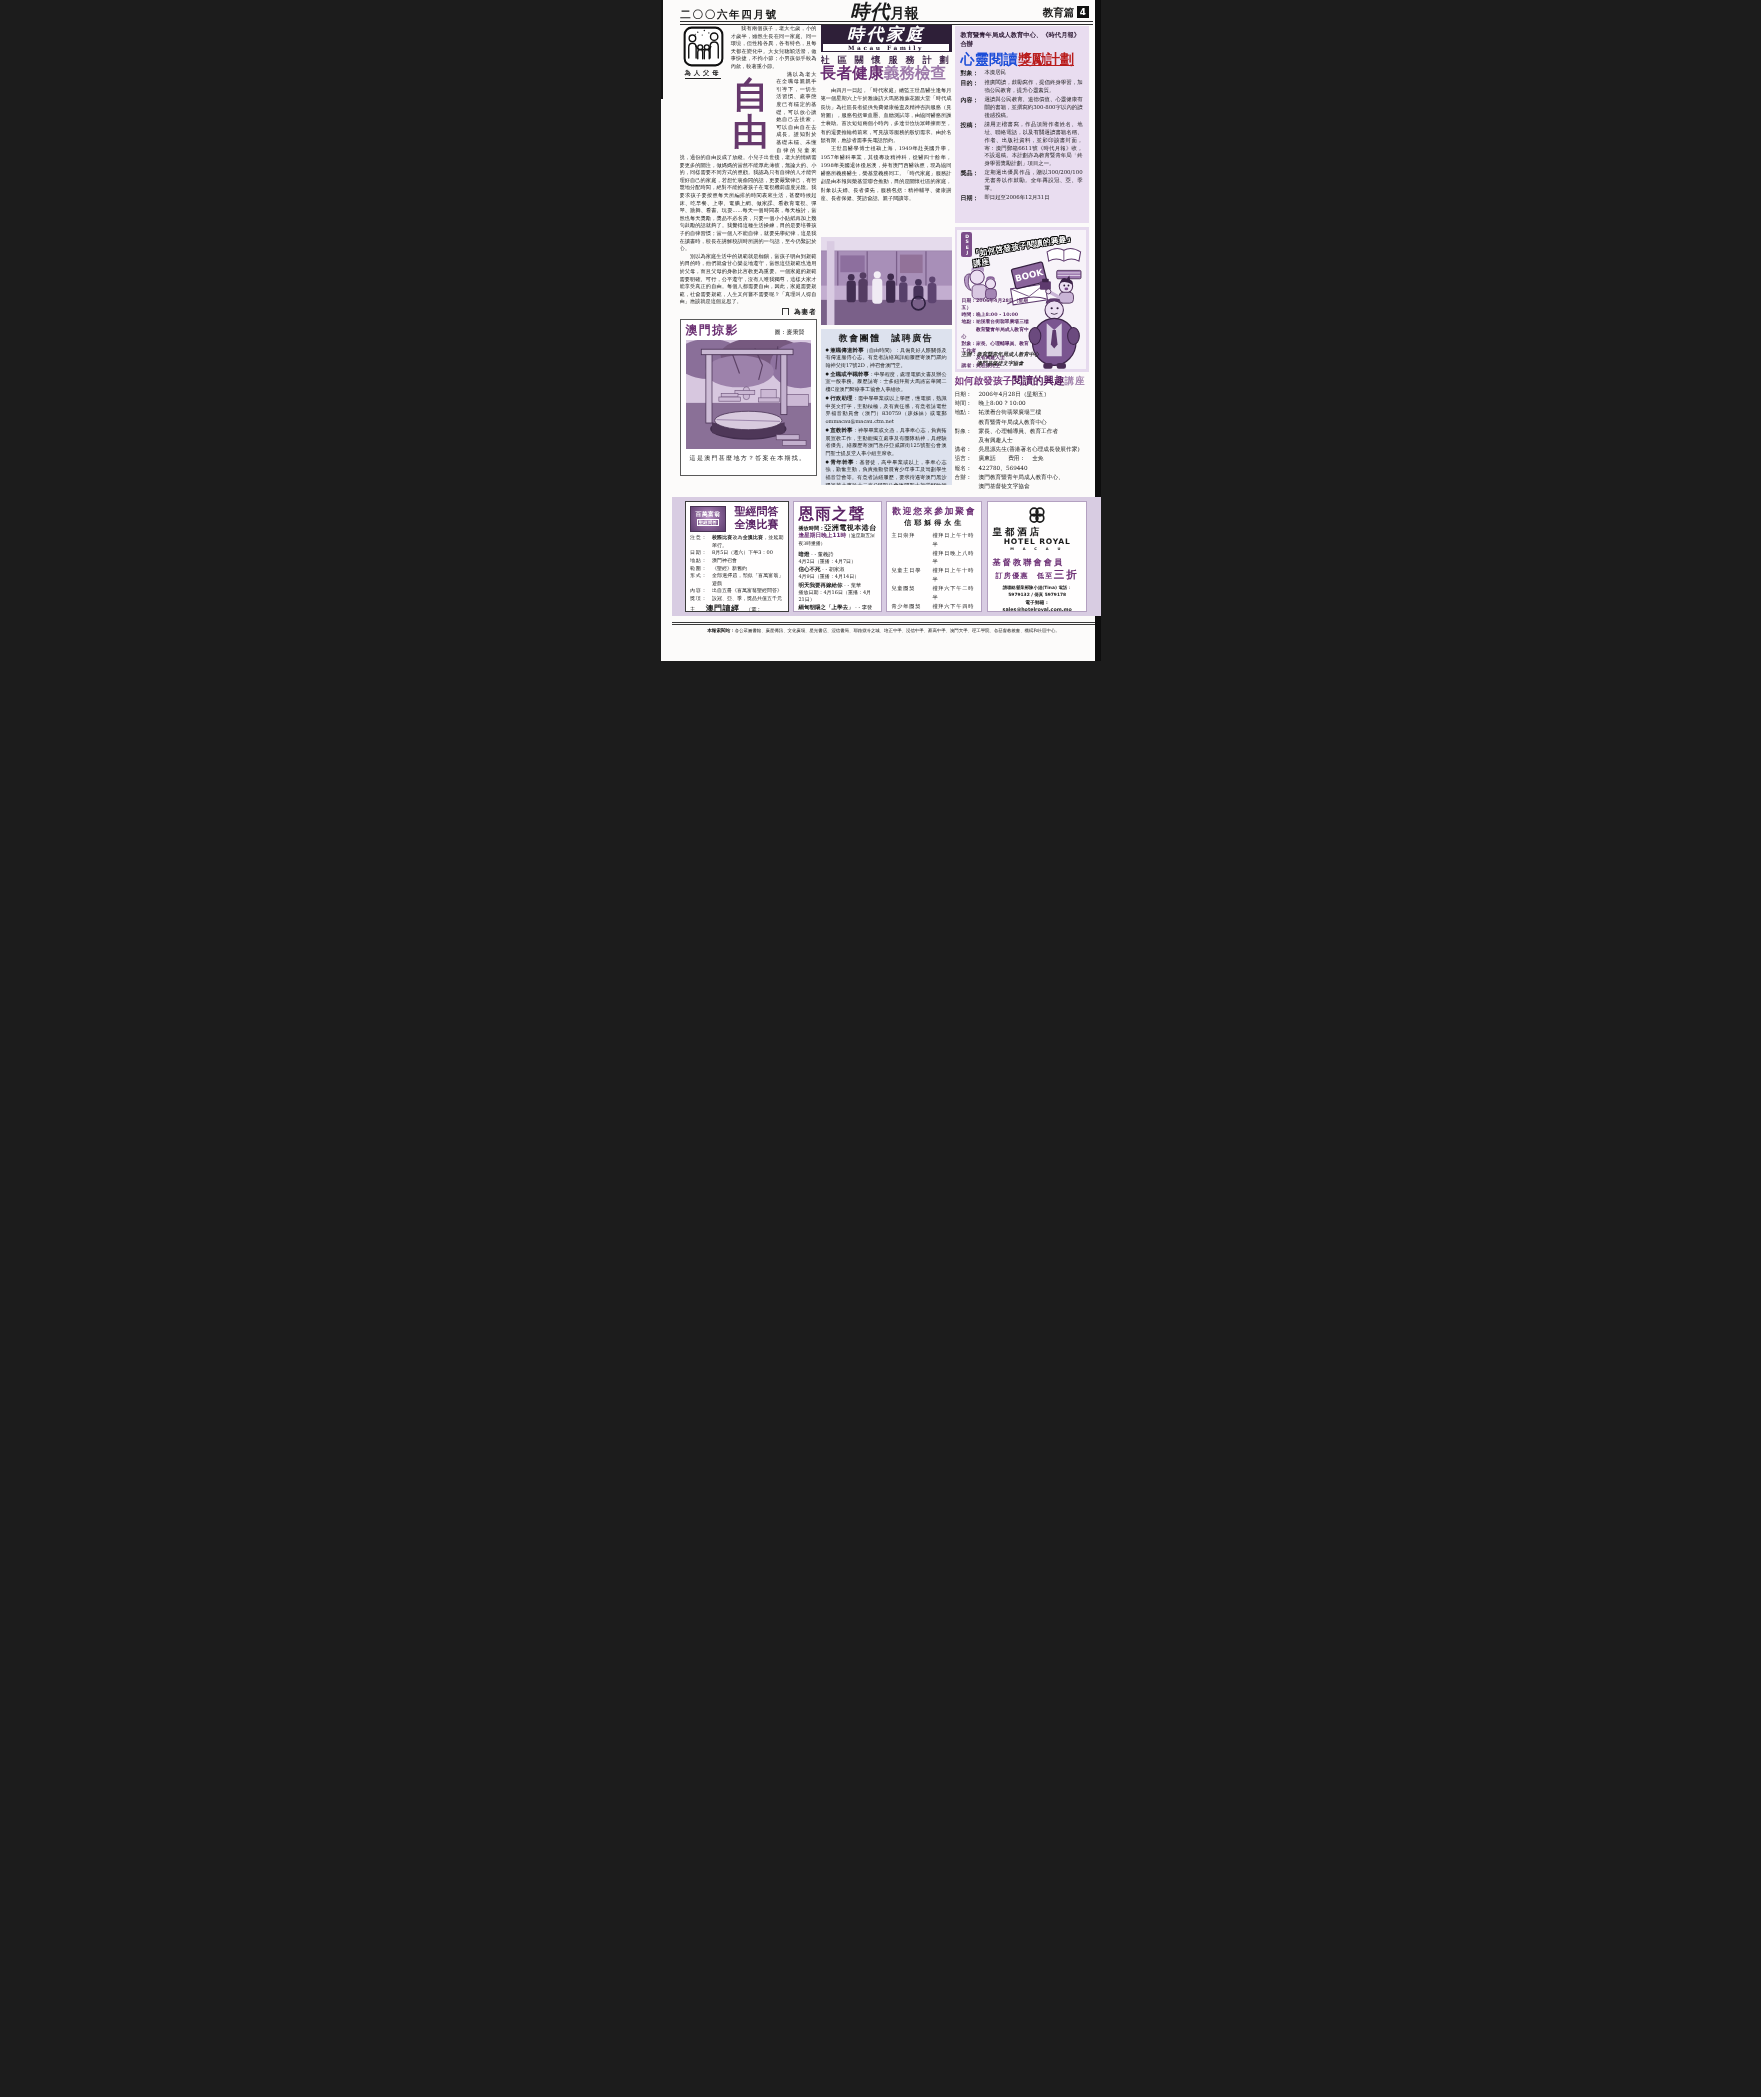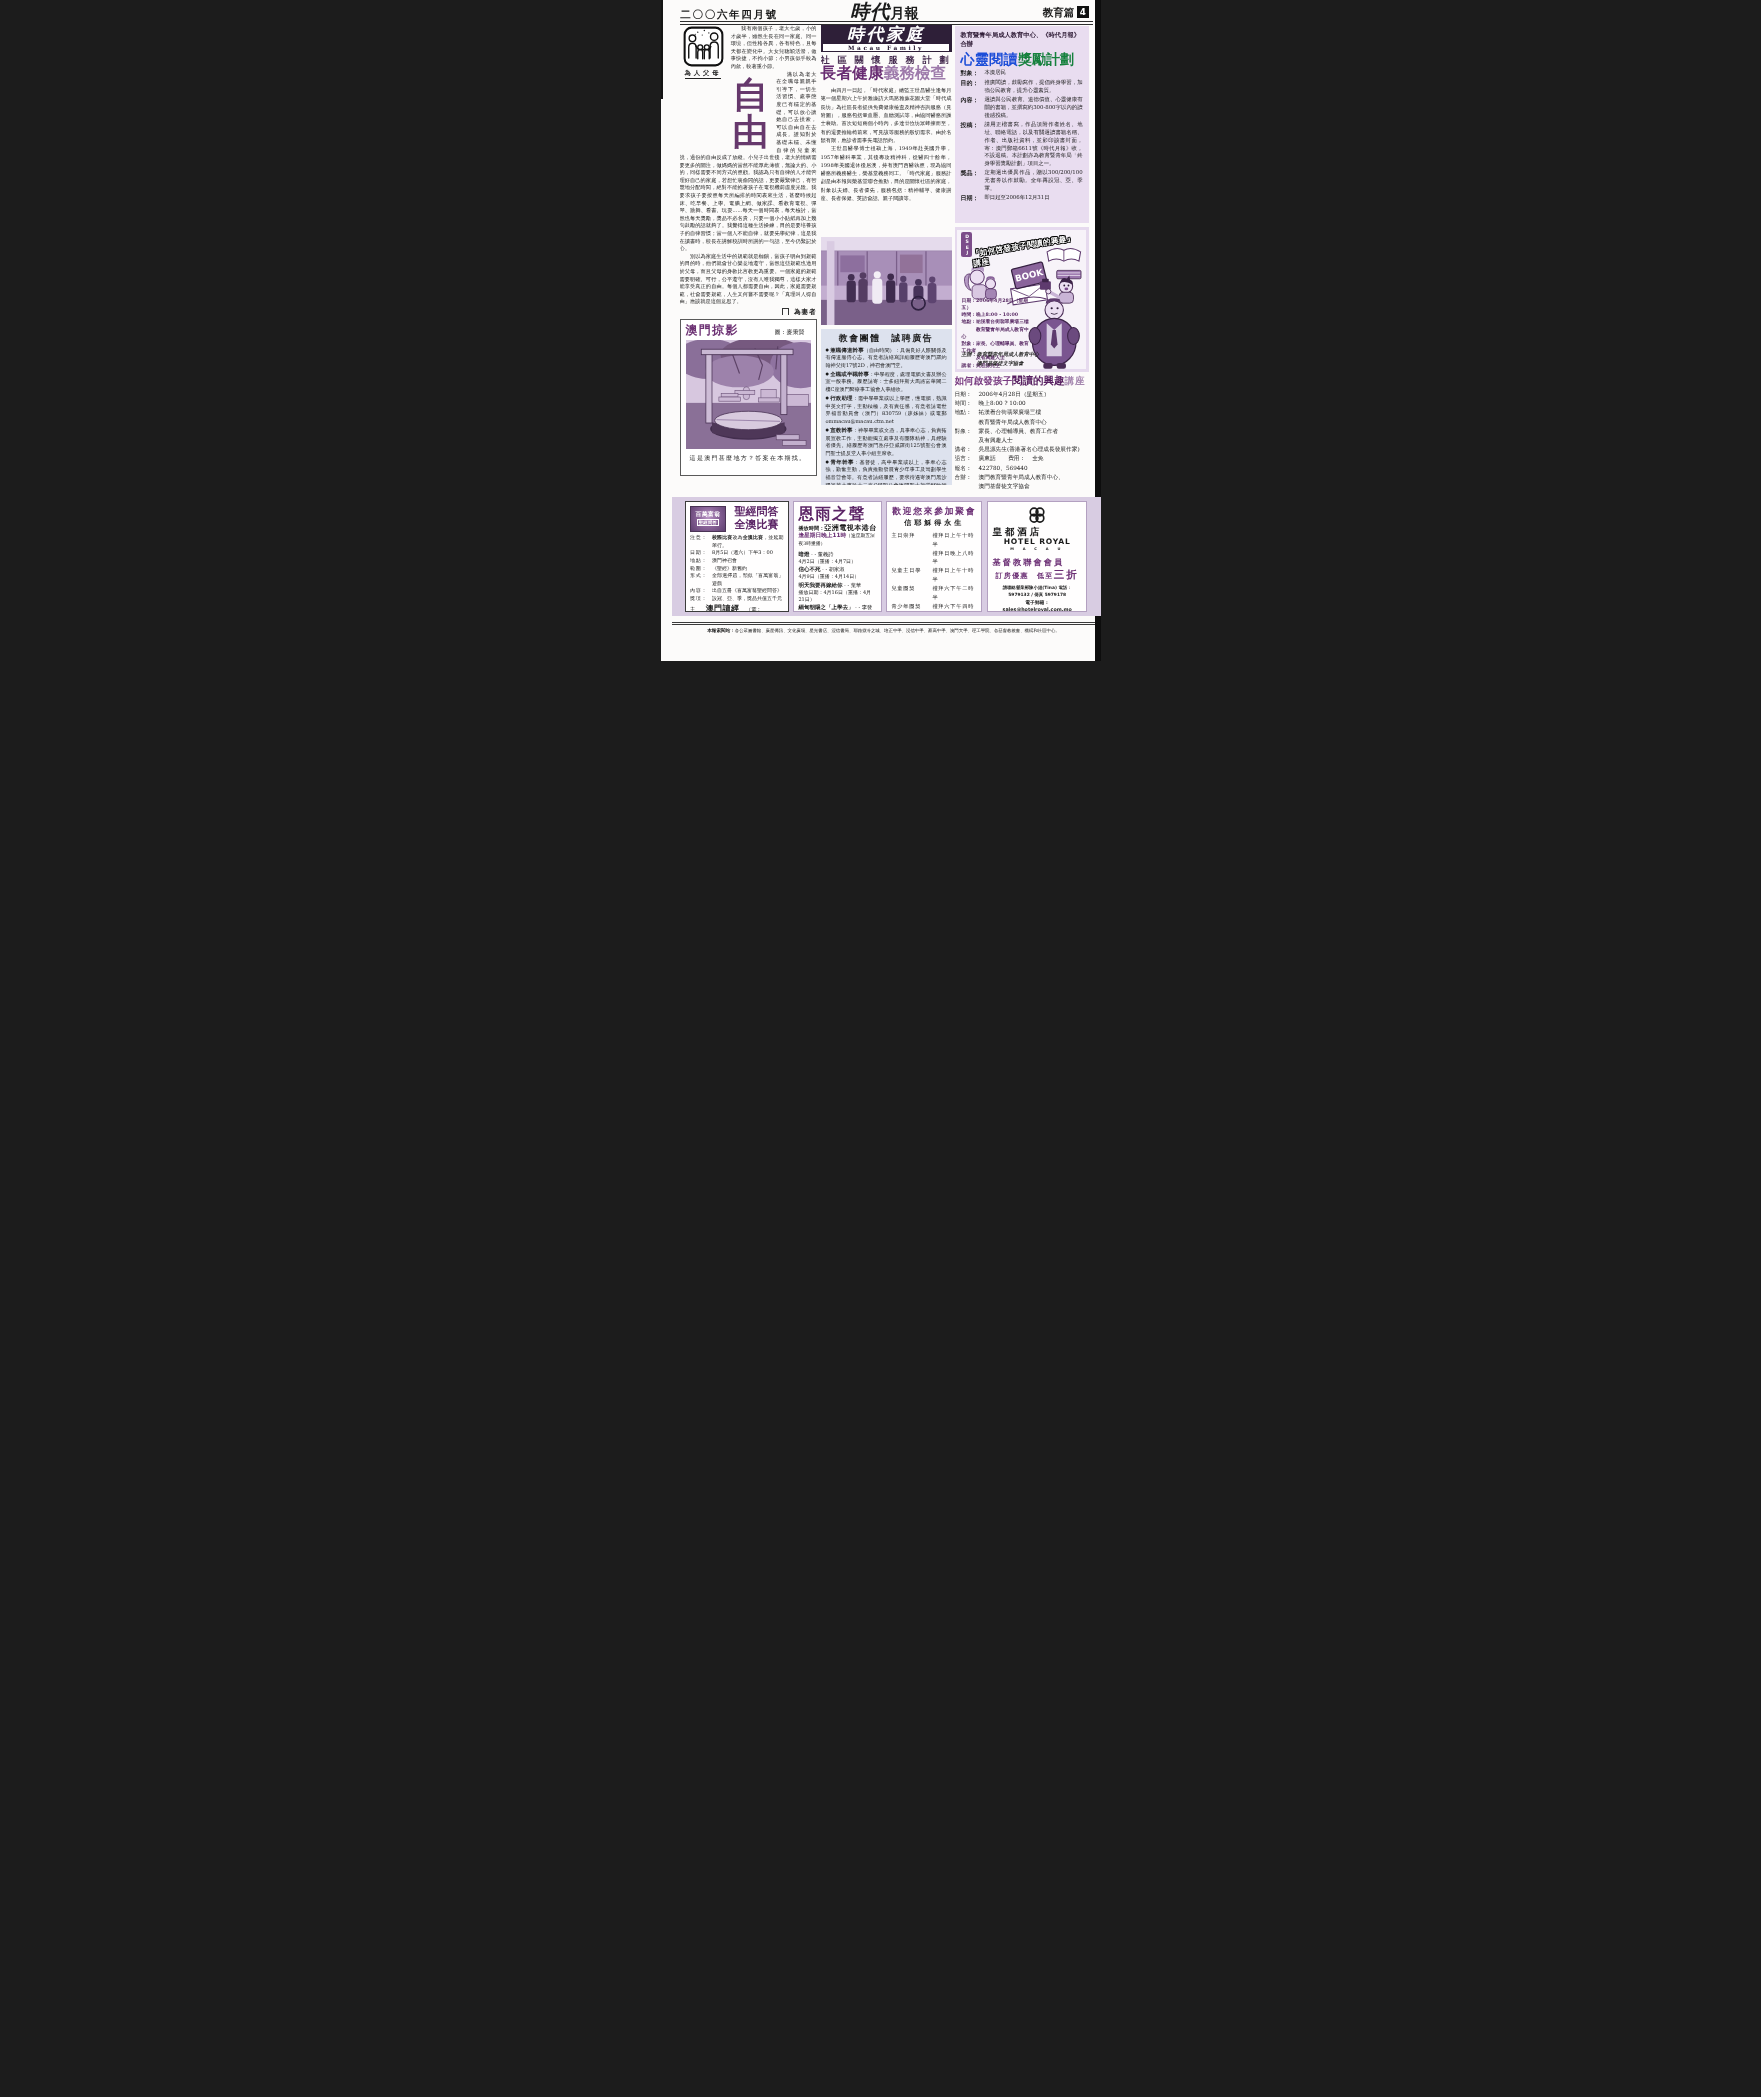--- a/index.html
+++ b/index.html
@@ -64,21 +64,21 @@
   .job{font:5.1px/1.5 "DejaVu Serif",serif;text-align:justify;margin-bottom:1.3px;}
   .job::before{content:"●";font-size:3.8px;vertical-align:0.8px;margin-right:1.3px;}
   .job-lead{font:700 5.5px "DejaVu Sans",sans-serif;}
 
   
   .award{position:absolute;left:294px;top:26px;width:134px;height:197px;background:#e9ddf0;box-sizing:border-box;
          padding:5px 5.9px;overflow:hidden;}
   .award-org{font:700 6.3px/1.4 "DejaVu Sans",sans-serif;color:#33203a;}
   .award-title{margin:2.9px 0 3.8px;white-space:nowrap;}
   .award-t1{font:900 14px/1 "DejaVu Sans",sans-serif;color:#1d4ed8;letter-spacing:0.4px;}
-  .award-t2{font:800 14px/1 "DejaVu Sans",sans-serif;color:#15803d;}
+  .award-t2{font:800 14px/1 "DejaVu Sans",sans-serif;color:#b91c1c;text-decoration:underline;}
   .award-row{display:flex;margin-bottom:1.3px;}
   .award-label{flex:0 0 24px;font:700 6px/1.45 "DejaVu Sans",sans-serif;}
   .award-text{flex:1;font:5.4px/1.45 "DejaVu Serif",serif;text-align:justify;}
 
   .poster{position:absolute;left:294px;top:227px;width:134px;height:145px;background:#e6daee;box-sizing:border-box;padding:2.9px;}
   .poster-inner{position:relative;width:100%;height:100%;background:#f7f3f9;overflow:hidden;}
   .poster-art{position:absolute;inset:0;width:100%;height:100%;}
   .dsej{position:absolute;left:3.8px;top:2.5px;width:10.5px;height:25px;background:#7c4d8a;border-radius:2.1px;color:#fff;
         display:flex;align-items:center;justify-content:center;font:800 4.6px/1 "DejaVu Sans",sans-serif;
         writing-mode:vertical-rl;text-orientation:upright;letter-spacing:0.4px;}

